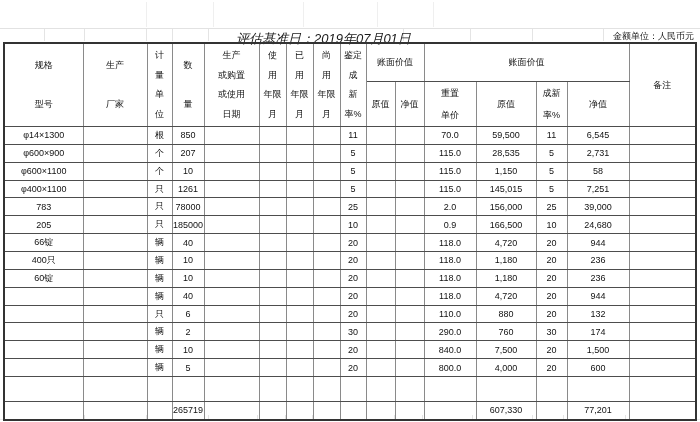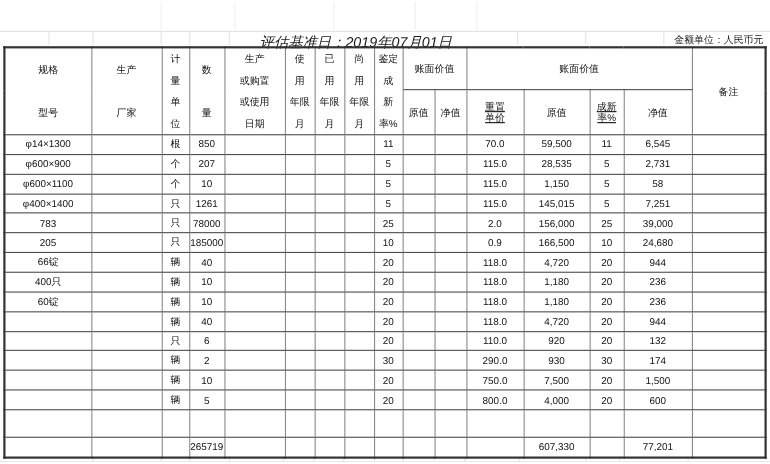--- a/index.html
+++ b/index.html
@@ -22,21 +22,21 @@
   }
   table.sheet th,table.sheet td{
     border:1px solid #8a8a8a;border-top:1px solid #4d4d4d;border-bottom:1px solid #4d4d4d;
     padding:0;margin:0;font-weight:normal;font-size:9px;text-align:center;
     vertical-align:middle;overflow:hidden;white-space:nowrap;color:#111;
   }
   tr.hA th{height:37px;}
   tr.hB th{height:40px;}
   .v2{line-height:39px;white-space:pre-line !important;}
   .v4{line-height:19.5px;white-space:pre-line !important;}
-  .lh2b{line-height:10px;white-space:pre-line !important;text-decoration:underline;}
+  .lh2b{line-height:22px;white-space:pre-line !important;}
   tr.dr{height:17.86px;}
   tr.empty-r{height:25px;}
   tr.total-r{height:18px;}
   td.num{text-align:right;padding-right:3px;}
 </style>
 </head>
 <body>
 
 <div class="page">
 
@@ -192,21 +192,21 @@
           <td>5</td>
           <td class="num"></td>
           <td class="num"></td>
           <td class="num">115.0</td>
           <td class="num">1,150</td>
           <td>5</td>
           <td class="num">58</td>
           <td></td>
         </tr>
         <tr class="dr">
-          <td>φ400×1400</td>
+          <td>φ400×1100</td>
           <td></td>
           <td>只</td>
           <td>1261</td>
           <td></td>
           <td></td>
           <td></td>
           <td></td>
           <td>5</td>
           <td class="num"></td>
           <td class="num"></td>
@@ -330,56 +330,56 @@
           <td>只</td>
           <td>6</td>
           <td></td>
           <td></td>
           <td></td>
           <td></td>
           <td>20</td>
           <td class="num"></td>
           <td class="num"></td>
           <td class="num">110.0</td>
-          <td class="num">920</td>
+          <td class="num">880</td>
           <td>20</td>
           <td class="num">132</td>
           <td></td>
         </tr>
         <tr class="dr">
           <td></td>
           <td></td>
           <td>辆</td>
           <td>2</td>
           <td></td>
           <td></td>
           <td></td>
           <td></td>
           <td>30</td>
           <td class="num"></td>
           <td class="num"></td>
           <td class="num">290.0</td>
-          <td class="num">930</td>
+          <td class="num">760</td>
           <td>30</td>
           <td class="num">174</td>
           <td></td>
         </tr>
         <tr class="dr">
           <td></td>
           <td></td>
           <td>辆</td>
           <td>10</td>
           <td></td>
           <td></td>
           <td></td>
           <td></td>
           <td>20</td>
           <td class="num"></td>
           <td class="num"></td>
-          <td class="num">750.0</td>
+          <td class="num">840.0</td>
           <td class="num">7,500</td>
           <td>20</td>
           <td class="num">1,500</td>
           <td></td>
         </tr>
         <tr class="dr">
           <td></td>
           <td></td>
           <td>辆</td>
           <td>5</td>

